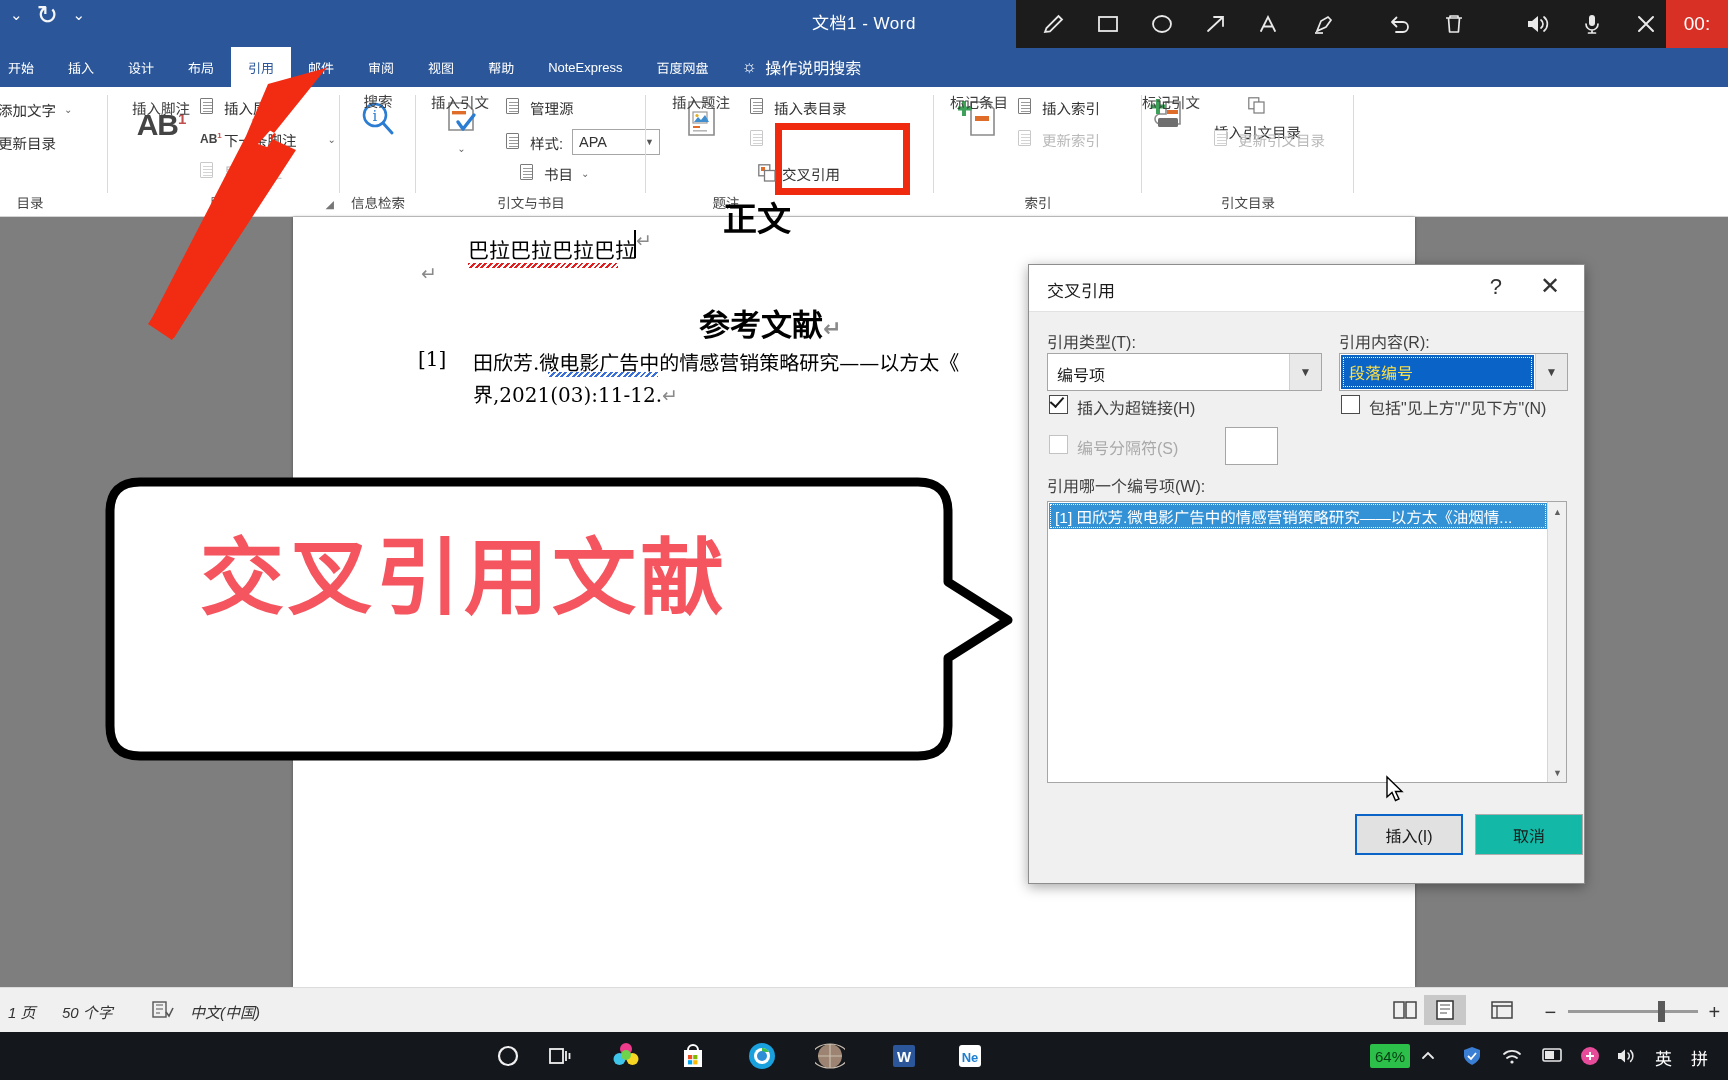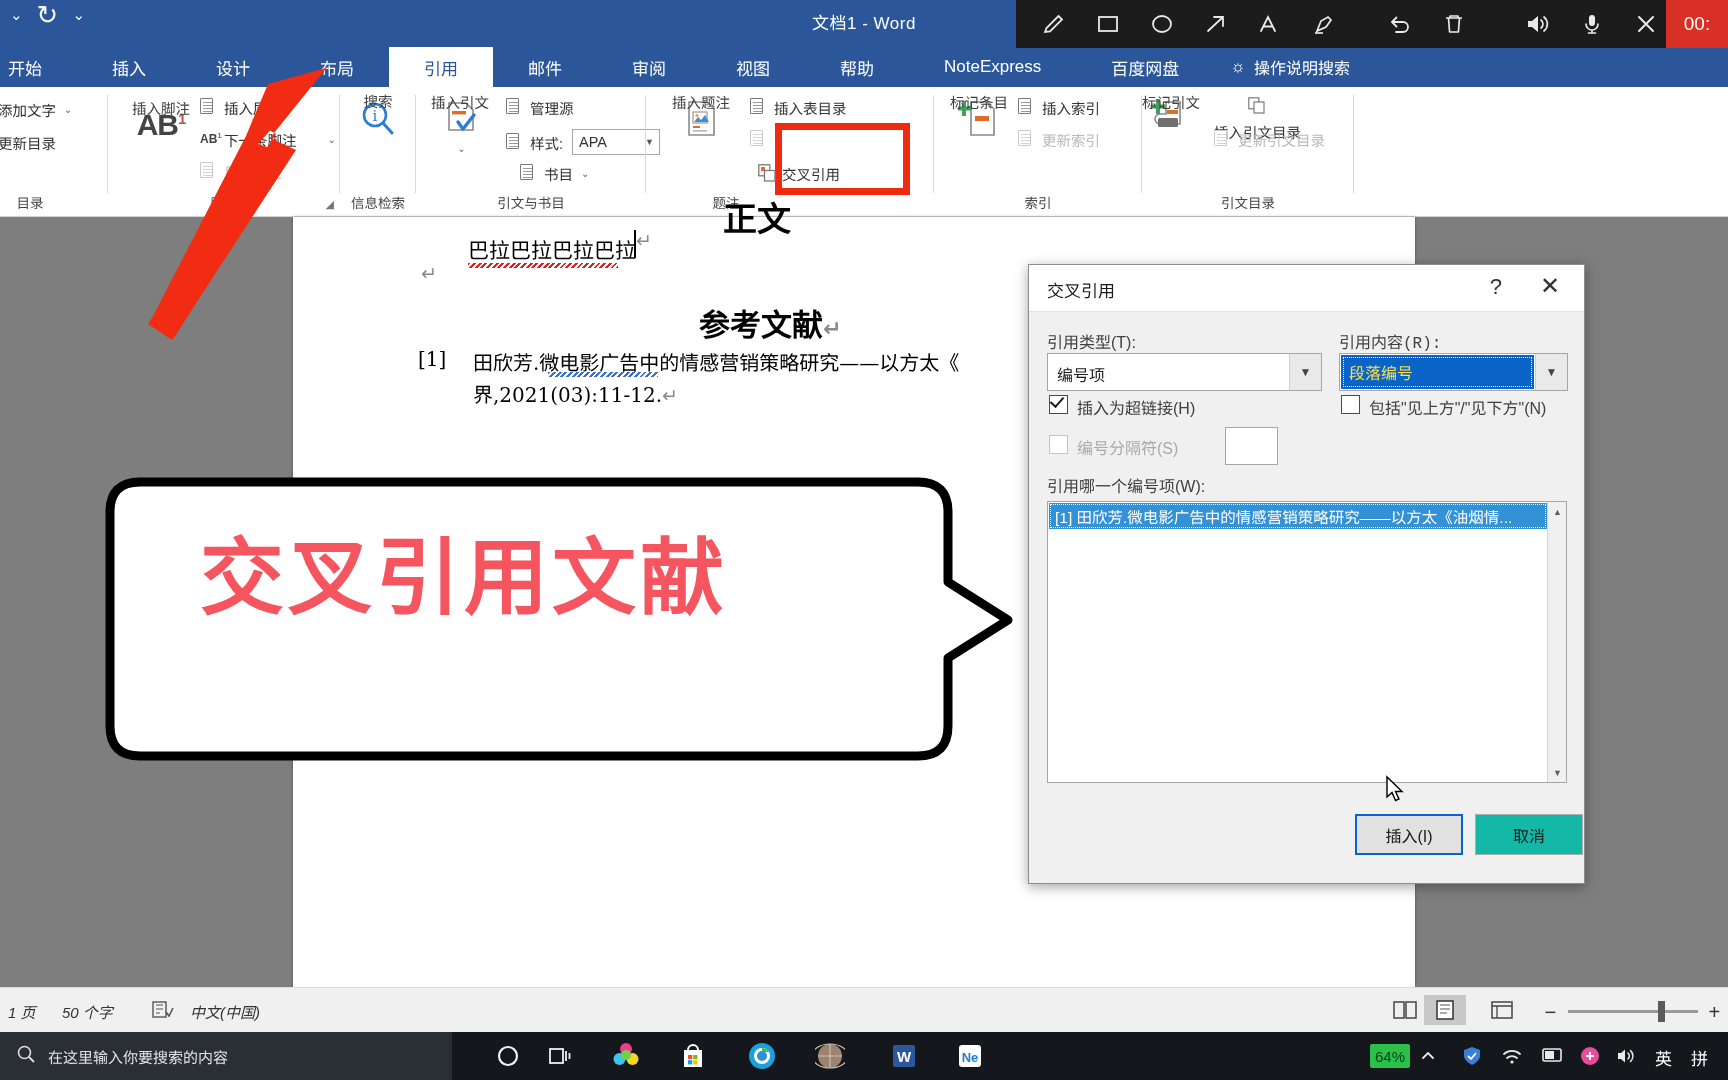--- a/index.html
+++ b/index.html
@@ -24,21 +24,21 @@
     line-height:47px; text-align:center; font-size:17px; letter-spacing:.5px;
   }
 
   
   .tabstrip{
     position:absolute; left:0; top:47px; width:1728px; height:40px;
     background:#2b579a;
   }
   .tabs{ position:absolute; left:0; top:0; display:flex; align-items:stretch; height:40px;}
   .tab{
-    color:#fff; font-size:17px; padding:0 35px; display:flex; align-items:center;
+    color:#fff; font-size:13px; padding:0 17px; display:flex; align-items:center;
     height:40px; white-space:nowrap;
   }
   .tab.active{ background:#fff; color:#2b579a; }
   .tab.home{ padding-left:8px;}
   .searchtab{ display:flex; align-items:center; gap:8px; color:#fff; font-size:16px; padding-left:16px;}
   .bulb{ font-size:17px; }
 
   
   .ribbon{
     position:absolute; left:0; top:87px; width:1728px; height:130px;
@@ -486,21 +486,21 @@
     <div class="q">?</div>
     <div class="x">✕</div>
   </div>
 
   <div class="lbl" style="left:18px;top:64px;">引用类型(T):</div>
   <div class="combo" style="left:18px;top:88px;width:275px;">
     <span class="v">编号项</span>
     <span class="arrowbtn">▼</span>
   </div>
 
-  <div class="lbl" style="left:310px;top:64px;font-family:Liberation Mono, monospace;">引用内容(R):</div>
+  <div class="lbl" style="left:310px;top:64px;">引用内容(R):</div>
   <div class="combo" style="left:310px;top:88px;width:229px;">
     <span class="v sel">段落编号</span>
     <span class="arrowbtn">▼</span>
   </div>
 
   <div class="cb" style="left:20px;top:130px;">
     <span class="tick"></span>
   </div>
   <div class="lbl" style="left:48px;top:130px;">插入为超链接(H)</div>
 
@@ -632,29 +632,20 @@
         <path d="M2 7 h20 M7 7 v12" stroke="#444" stroke-width="1.3"></path>
       </svg>
   </div>
   <div class="sb-item" style="right:172px;font-size:20px;">−</div>
   <div class="zoomtrack" style="right:30px;width:130px;"></div>
   <div class="zoomthumb" style="right:63px;"></div>
   <div class="sb-item" style="right:8px;font-size:20px;">+</div>
 </div>
 
 <div class="taskbar">
-  <div class="tb-search">
-    <span>
-      <svg width="20" height="20" viewBox="0 0 20 20">
-          <circle cx="8.5" cy="8.5" r="6" fill="none" stroke="#ddd" stroke-width="1.6"></circle>
-          <line x1="13" y1="13" x2="18" y2="18" stroke="#ddd" stroke-width="1.8"></line>
-        </svg>
-    </span>
-    <span class="txt">在这里输入你要搜索的内容</span>
-  </div>
 
   <div class="tb-icon" style="left:488px;">
     <svg width="26" height="26" viewBox="0 0 26 26">
         <circle cx="13" cy="13" r="9" fill="none" stroke="#f0f0f0" stroke-width="2.2"></circle>
       </svg>
   </div>
   <div class="tb-icon" style="left:540px;">
     <svg width="26" height="26" viewBox="0 0 26 26">
         <rect x="3" y="6" width="13" height="14" fill="none" stroke="#f0f0f0" stroke-width="1.8"></rect>
         <path d="M19 8 v10 M22.5 10 v6" stroke="#f0f0f0" stroke-width="1.8"></path>

